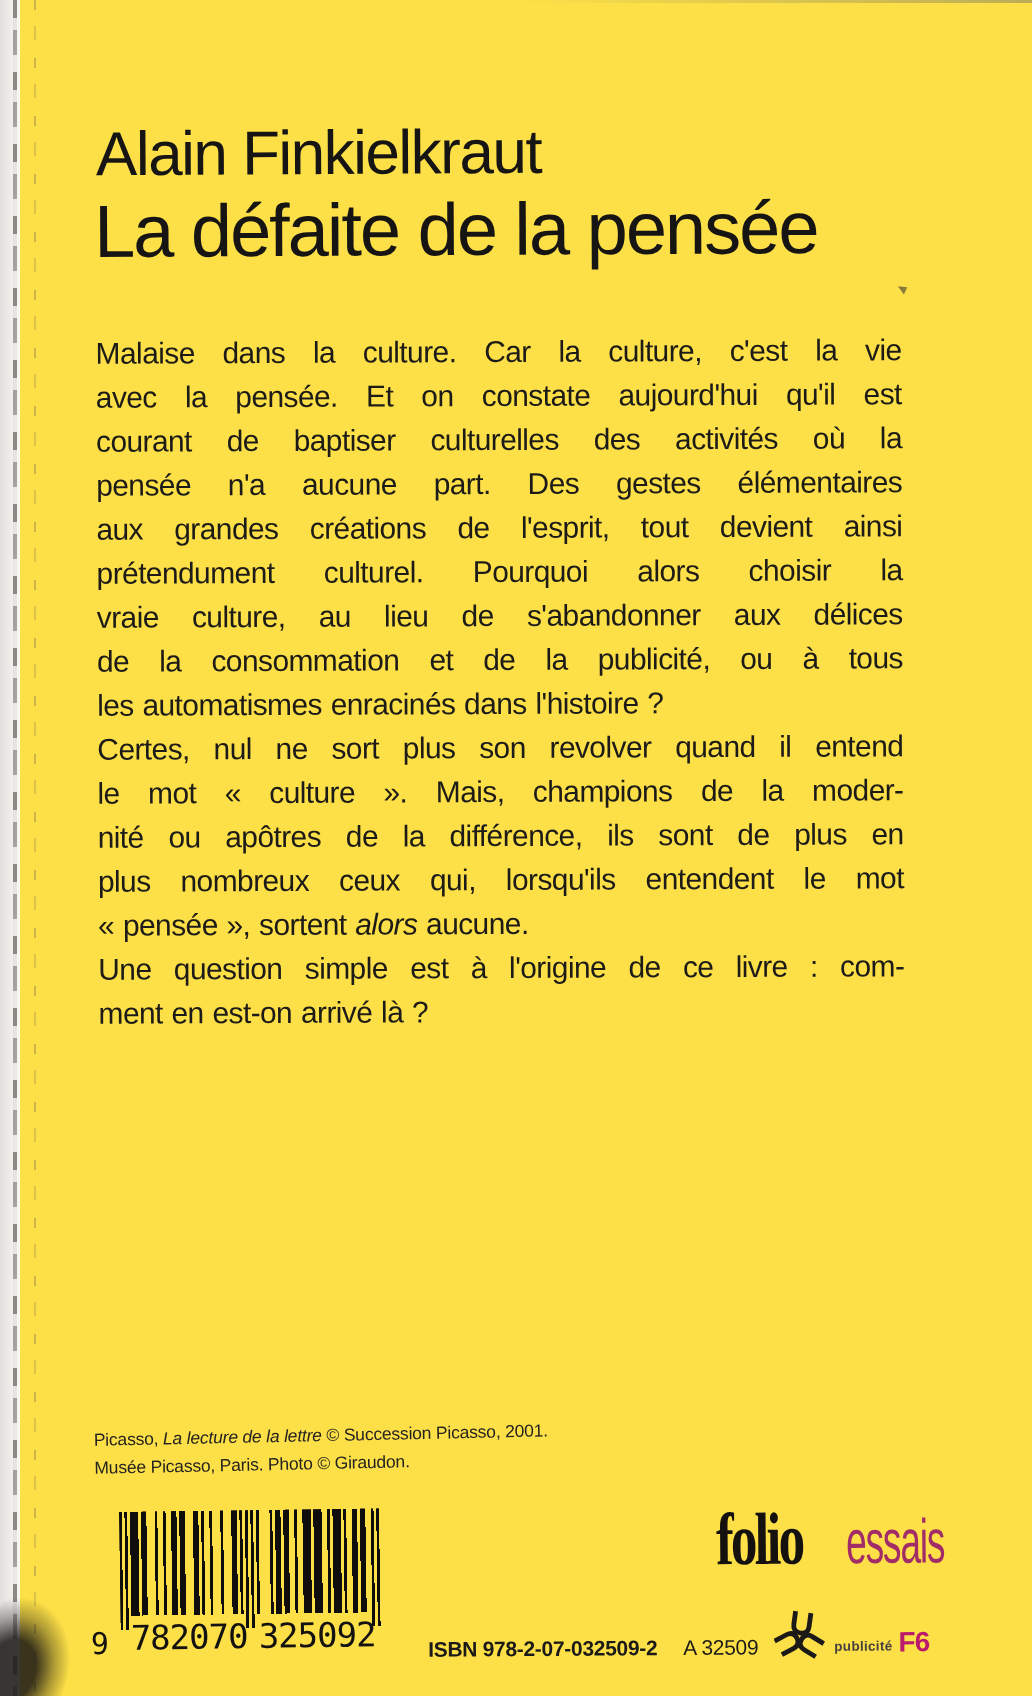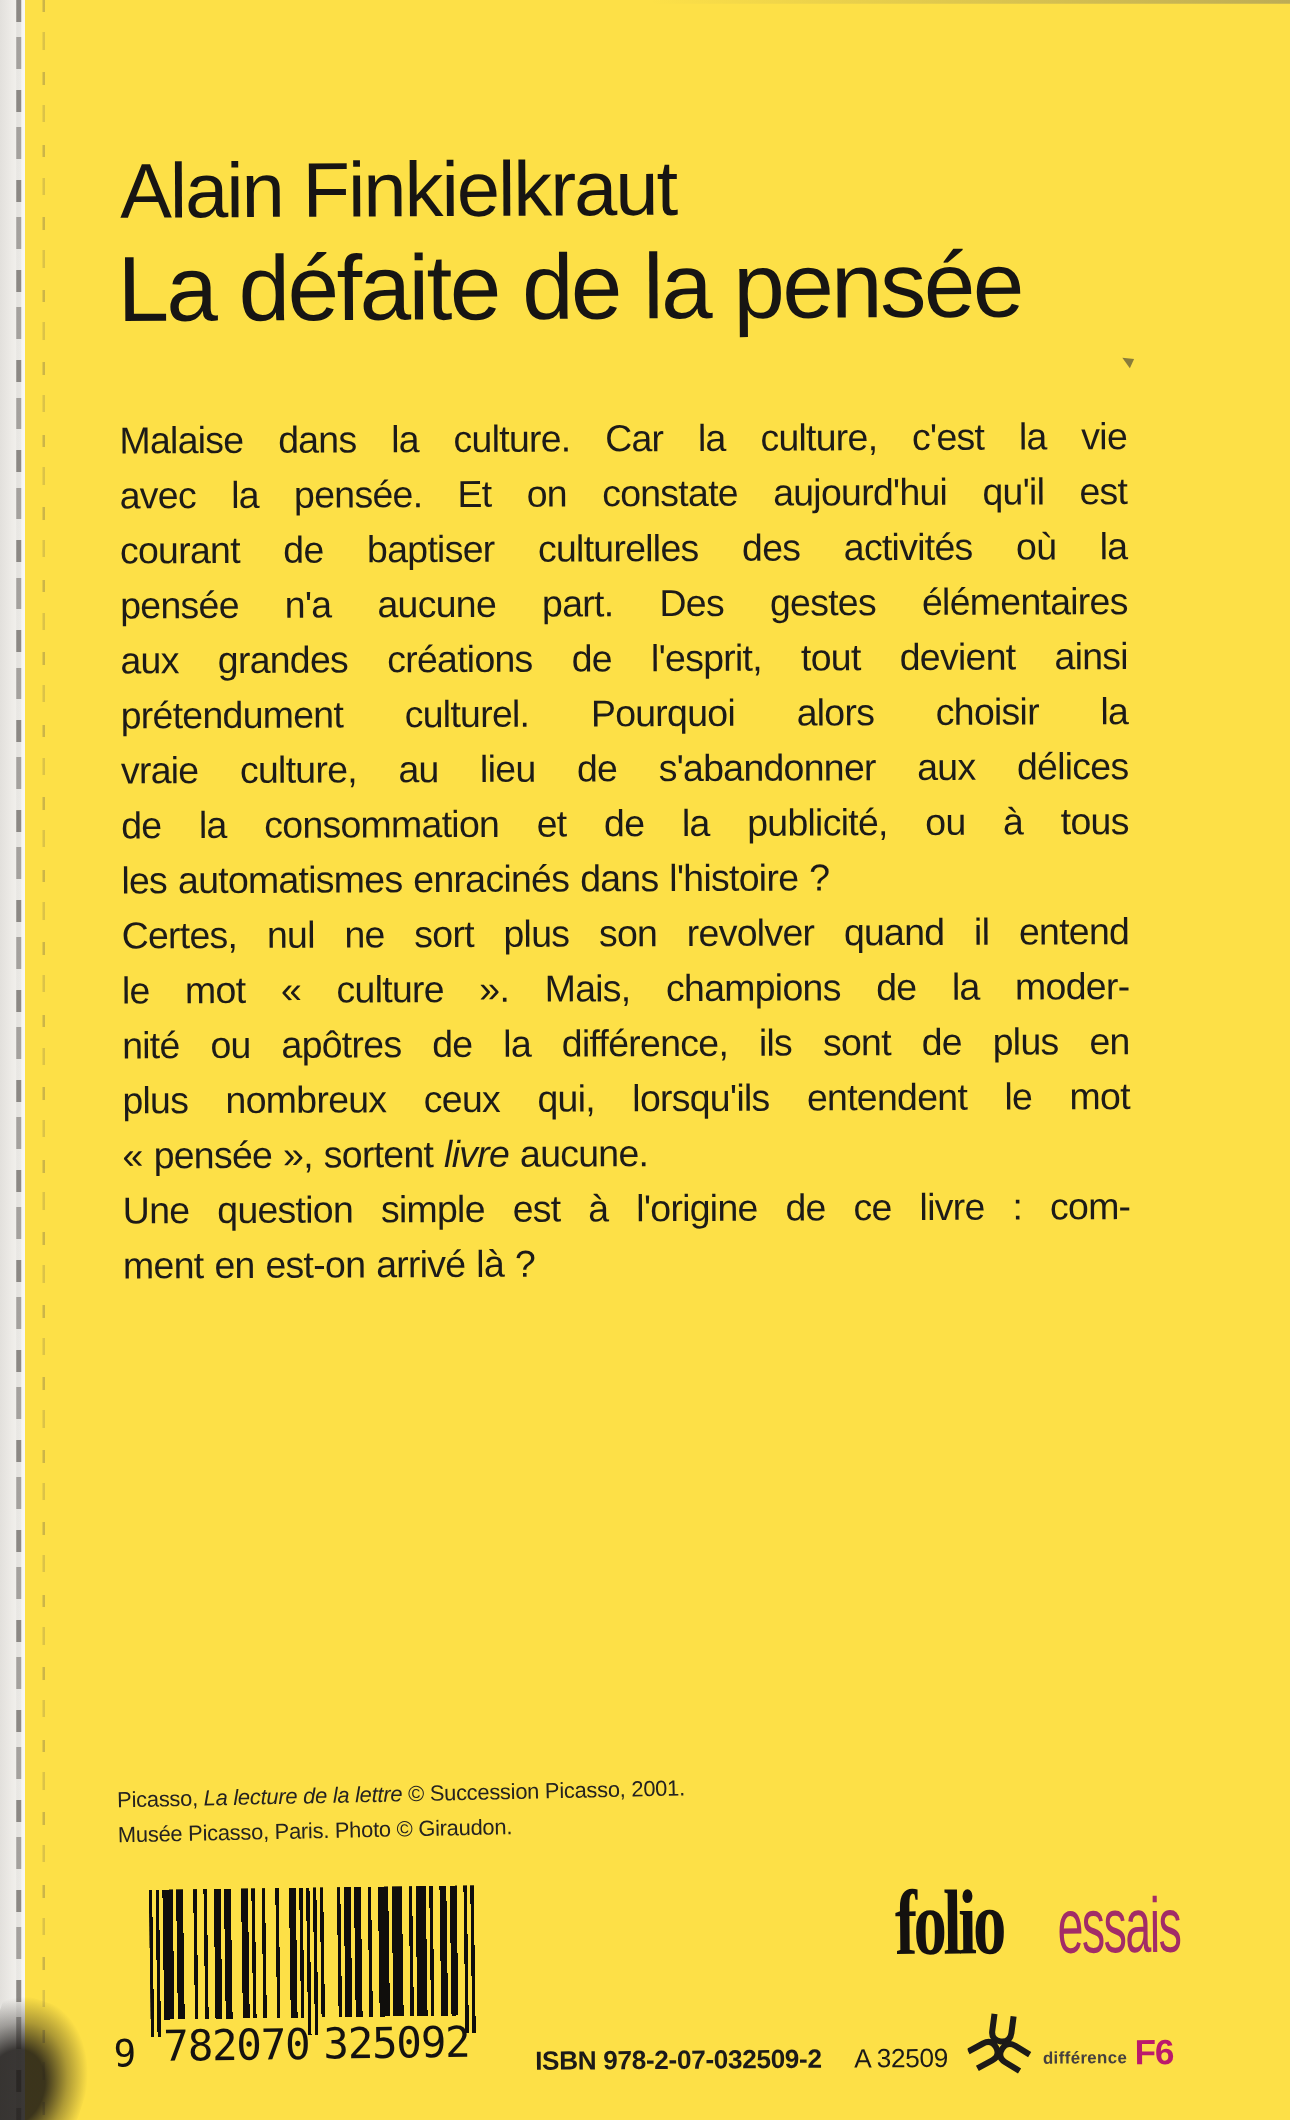--- a/index.html
+++ b/index.html
@@ -100,21 +100,21 @@
         <div class="bline just">prétendument culturel. Pourquoi alors choisir la</div>
         <div class="bline just">vraie culture, au lieu de s'abandonner aux délices</div>
         <div class="bline just">de la consommation et de la publicité, ou à tous</div>
         <div class="bline">les automatismes enracinés dans l'histoire ?</div>
       </div>
       <div>
         <div class="bline just">Certes, nul ne sort plus son revolver quand il entend</div>
         <div class="bline just">le mot « culture ». Mais, champions de la moder-</div>
         <div class="bline just">nité ou apôtres de la différence, ils sont de plus en</div>
         <div class="bline just">plus nombreux ceux qui, lorsqu'ils entendent le mot</div>
-        <div class="bline"><span>« pensée », sortent </span><span class="it">livre</span><span> aucune.</span></div>
+        <div class="bline"><span>« pensée », sortent </span><span class="it">alors</span><span> aucune.</span></div>
       </div>
       <div>
         <div class="bline just">Une question simple est à l'origine de ce livre : com-</div>
         <div class="bline">ment en est-on arrivé là ?</div>
       </div>
     </div>
 
   <div class="credit" id="credit">
       <div class="cline"><span>Picasso, </span><span class="it">La lecture de la lettre</span><span> © Succession Picasso, 2001.</span></div>
       <div class="cline">Musée Picasso, Paris. Photo © Giraudon.</div>
@@ -174,16 +174,16 @@
           <path d="M-8,-11 L-8,3 Q-8,11 0,11 Q8,11 8,3 L8,-11"></path>
         </g>
         <g transform="translate(14,36) rotate(-118)">
           <path d="M-8,-11 L-8,3 Q-8,11 0,11 Q8,11 8,3 L8,-11"></path>
         </g>
         <g transform="translate(38,38) rotate(122)">
           <path d="M-8,-11 L-8,3 Q-8,11 0,11 Q8,11 8,3 L8,-11"></path>
         </g>
       </g>
     </svg>
-    <span class="cat-label">différence</span>
+    <span class="cat-label">publicité</span>
     <span class="cat-value" id="cat-value" style="color: rgb(187, 26, 108);">F6</span>
   </div>
 </div>
 
 </body></html>

